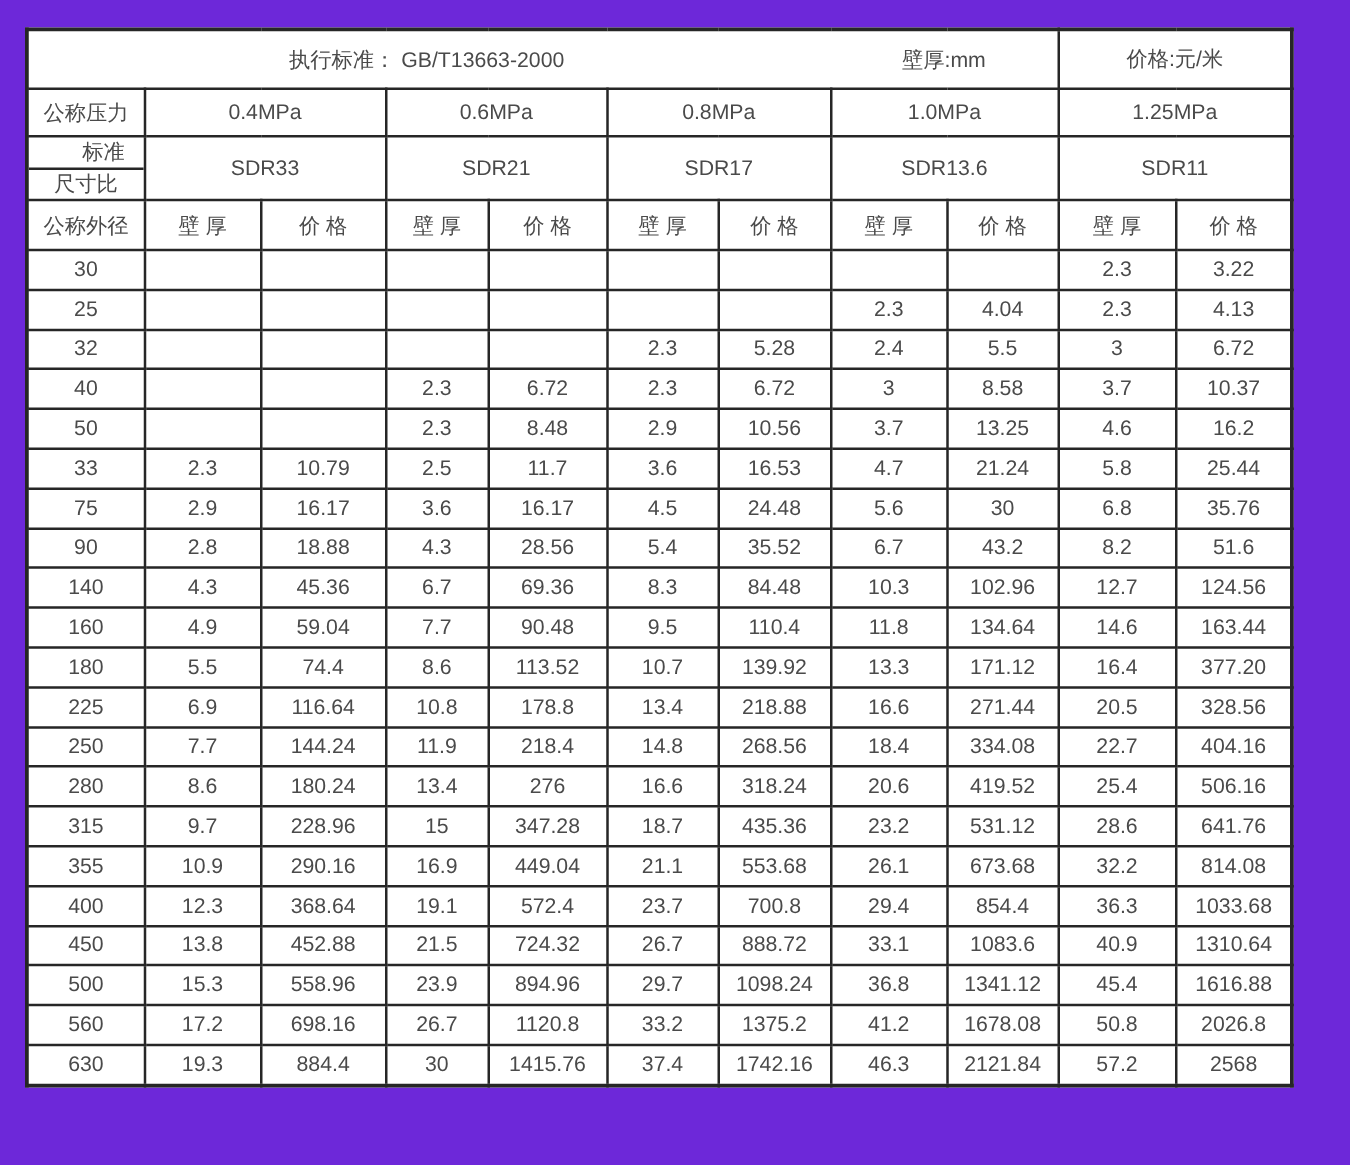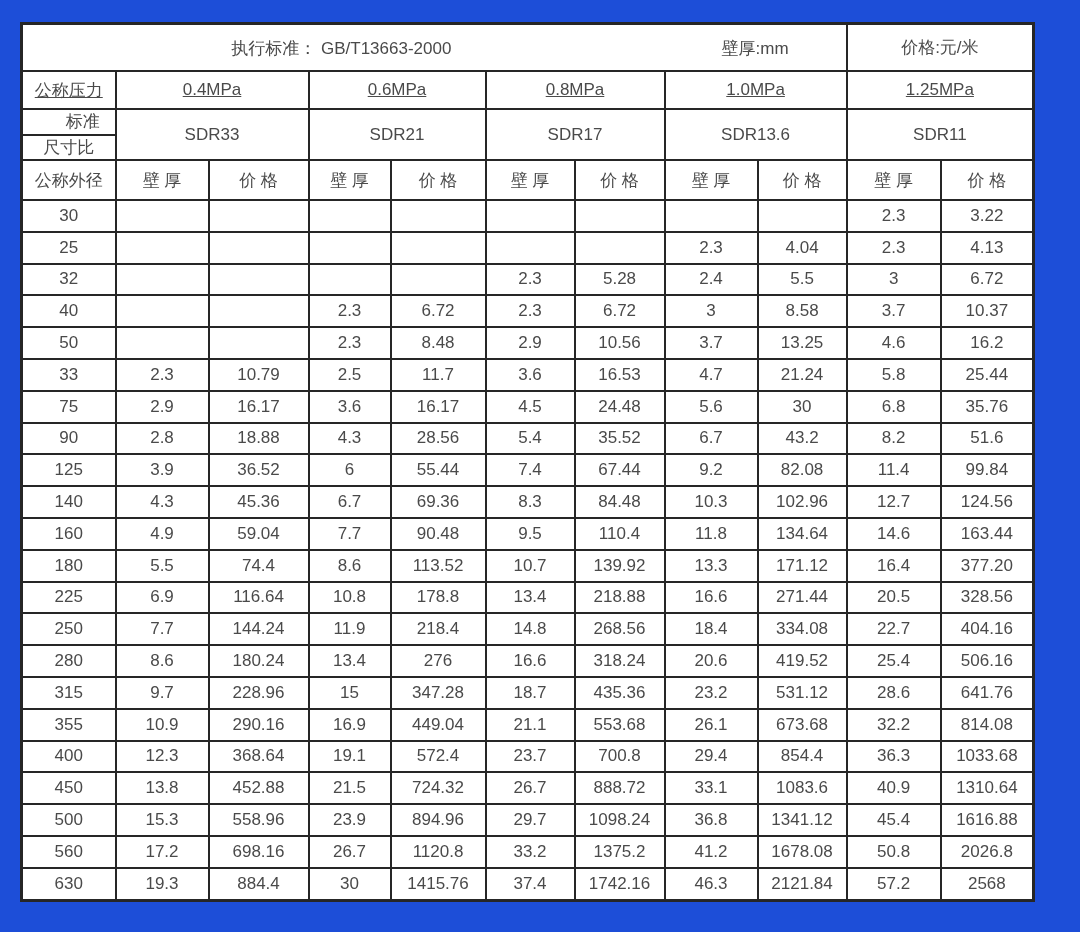--- a/index.html
+++ b/index.html
@@ -9,21 +9,21 @@
   html,body{margin:0;padding:0;}
   body{
     background:#fdfdfd;
     font-family:"Liberation Sans", sans-serif;
     color:var(--text);
   }
   .page{
     position:relative;
     width:1080px;
     height:932px;
-    background:#1d4ed8;
+    background:#6d28d9;
     overflow:hidden;
   }
   table.price-table{
     position:absolute;
     left:20px;
     top:22px;
     width:1012px;
     border-collapse:collapse;
     table-layout:fixed;
     background:#ffffff;
@@ -35,21 +35,21 @@
     padding:0;
     text-align:center;
     vertical-align:middle;
     font-weight:normal;
     font-size:17px;
     color:var(--text);
     overflow:hidden;
     white-space:nowrap;
   }
   tr.row-title th{height:45px;}
-  tr.row-pressure th{height:36px;text-decoration:underline;}
+  tr.row-pressure th{height:36px;}
   tr.row-sdr th{height:49px;}
   tr.row-colhead th{height:38px;}
   tbody td{height:29.8px;font-size:16px;}
 
   th.title-cell{position:relative;}
   th.title-cell .abs{
     position:absolute;
     top:50%;
     transform:translate(-50%,-50%);
     white-space:nowrap;
@@ -224,33 +224,20 @@
           <td>4.3</td>
           <td>28.56</td>
           <td>5.4</td>
           <td>35.52</td>
           <td>6.7</td>
           <td>43.2</td>
           <td>8.2</td>
           <td>51.6</td>
         </tr>
         <tr>
-          <td>125</td>
-          <td>3.9</td>
-          <td>36.52</td>
-          <td>6</td>
-          <td>55.44</td>
-          <td>7.4</td>
-          <td>67.44</td>
-          <td>9.2</td>
-          <td>82.08</td>
-          <td>11.4</td>
-          <td>99.84</td>
-        </tr>
-        <tr>
           <td>140</td>
           <td>4.3</td>
           <td>45.36</td>
           <td>6.7</td>
           <td>69.36</td>
           <td>8.3</td>
           <td>84.48</td>
           <td>10.3</td>
           <td>102.96</td>
           <td>12.7</td>

